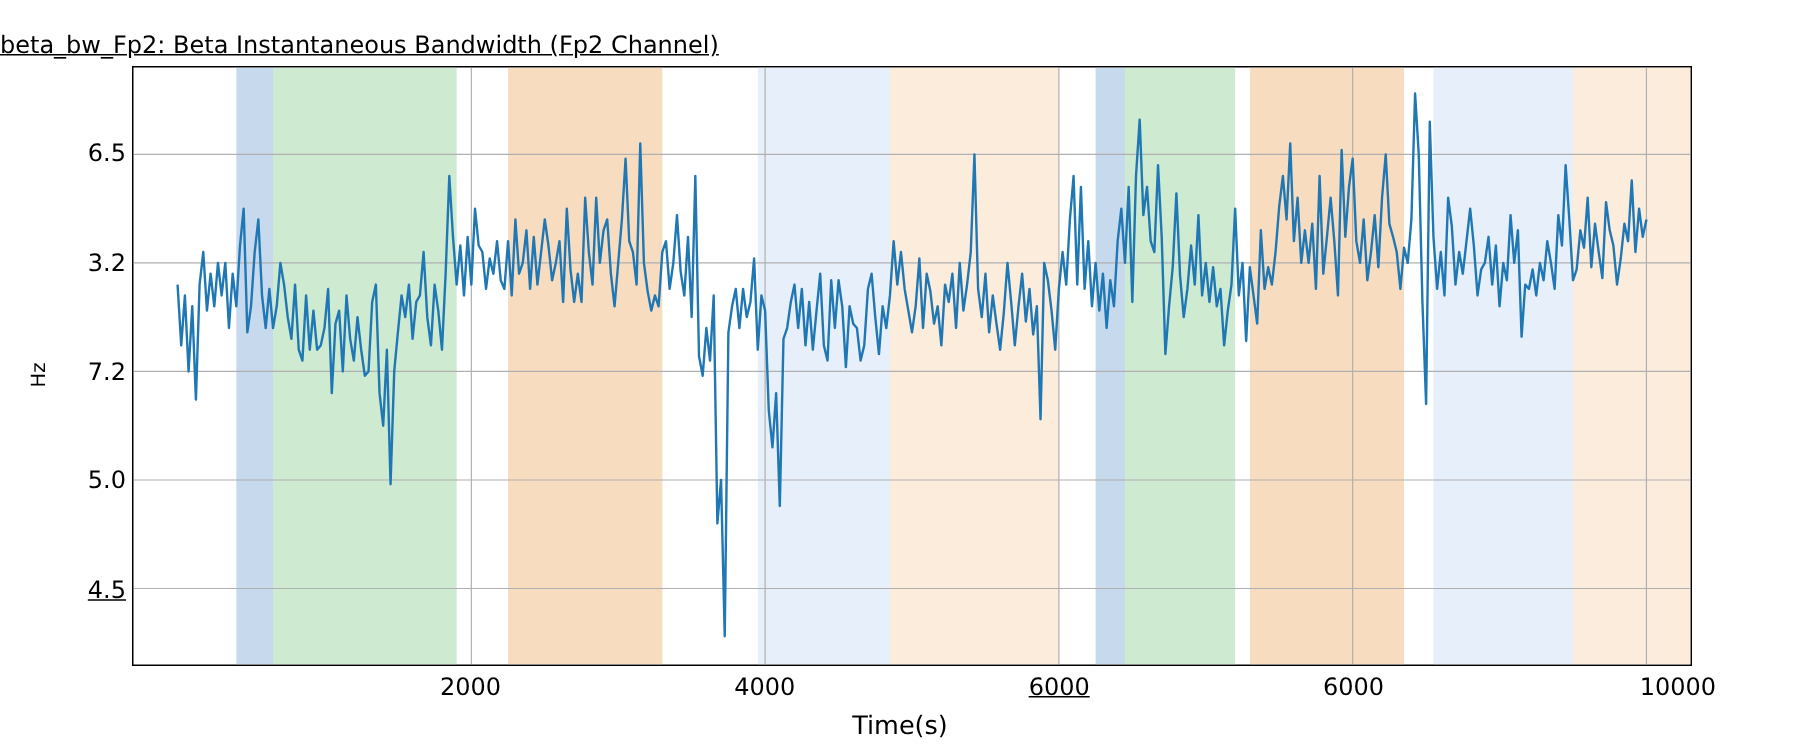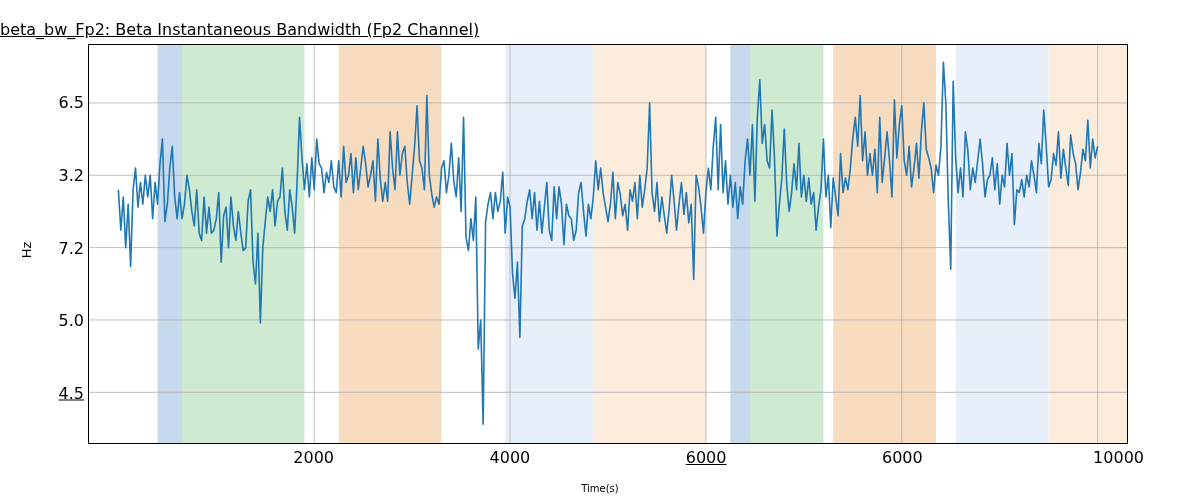--- a/index.html
+++ b/index.html
@@ -44,21 +44,21 @@
     top: 0;
     width: 100%;
     height: 100%;
   }
   .xlabel {
     position: absolute;
     bottom: 6px;
     left: 0;
     right: 0;
     text-align: center;
-    font-size: 10px;
+    font-size: 17px;
   }
   .ylabel {
     position: absolute;
     left: 18px;
     top: 50%;
     transform: translateY(-50%) rotate(-90deg);
     transform-origin: center;
     font-size: 13px;
   }
   .tick {

